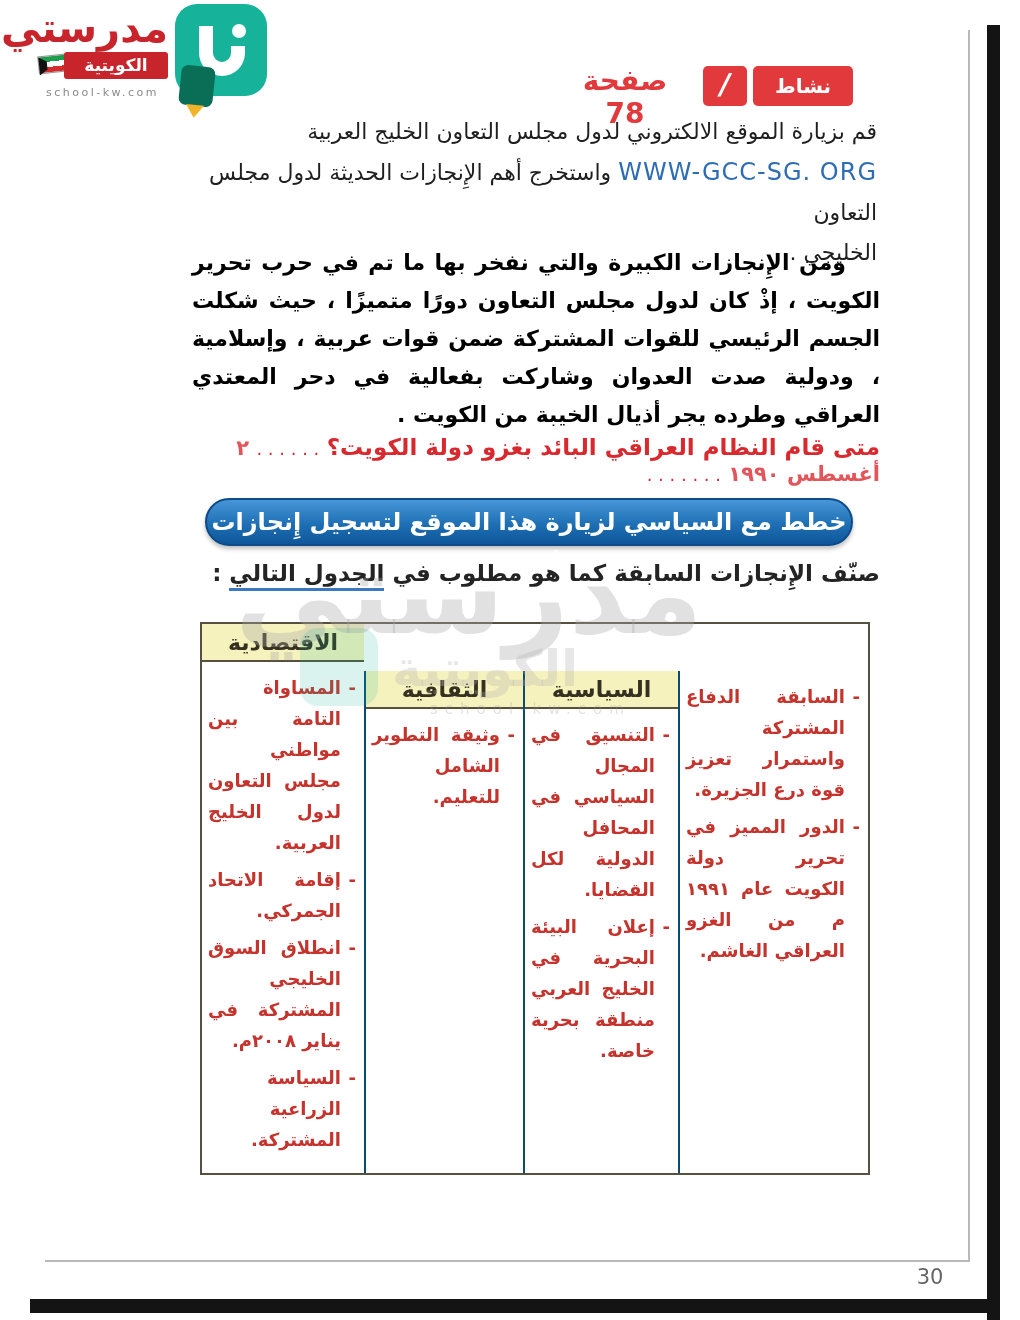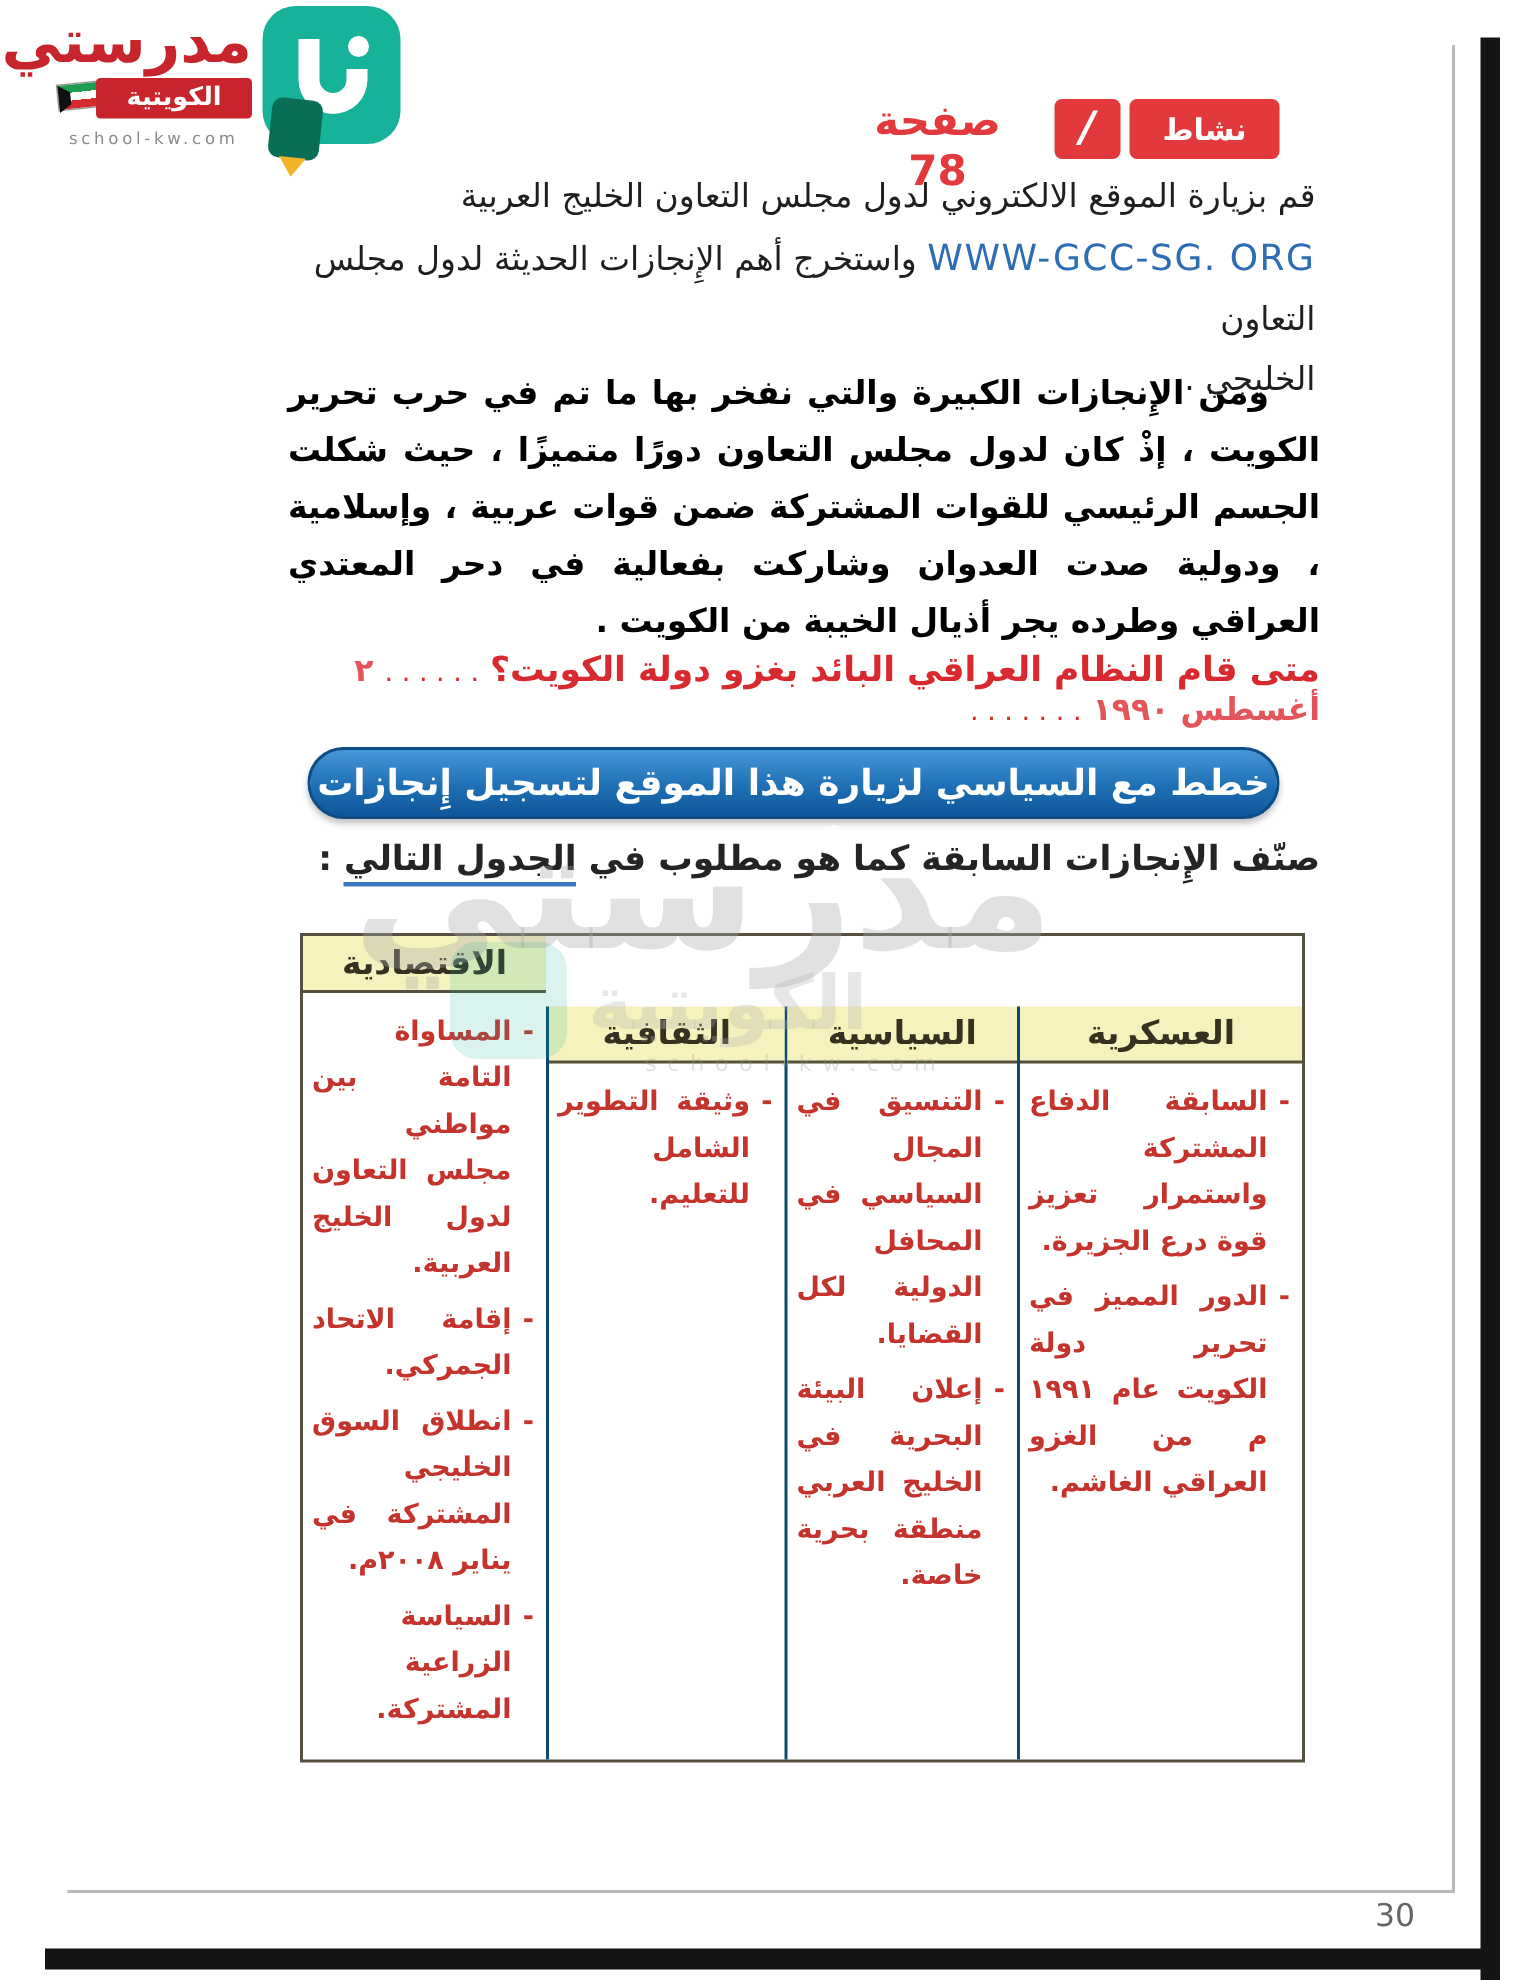--- a/index.html
+++ b/index.html
@@ -140,21 +140,20 @@
 
   <div class="table-intro">
     <span>صنّف الإِنجازات السابقة كما هو مطلوب في</span>
     <span class="ul">الجدول التالي</span>
     <span>:</span>
   </div>
 
   <div class="gcc-table">
 
     <div class="t-col">
-      <div class="t-head">العسكرية</div>
       <div class="t-body">
         <div class="t-item">
           <span class="dash">-</span>
           <span>السابقة الدفاع المشتركة واستمرار تعزيز قوة درع الجزيرة.</span>
         </div>
         <div class="t-item">
           <span class="dash">-</span>
           <span>الدور المميز في تحرير دولة الكويت عام ١٩٩١ م من الغزو العراقي الغاشم.</span>
         </div>
       </div>

